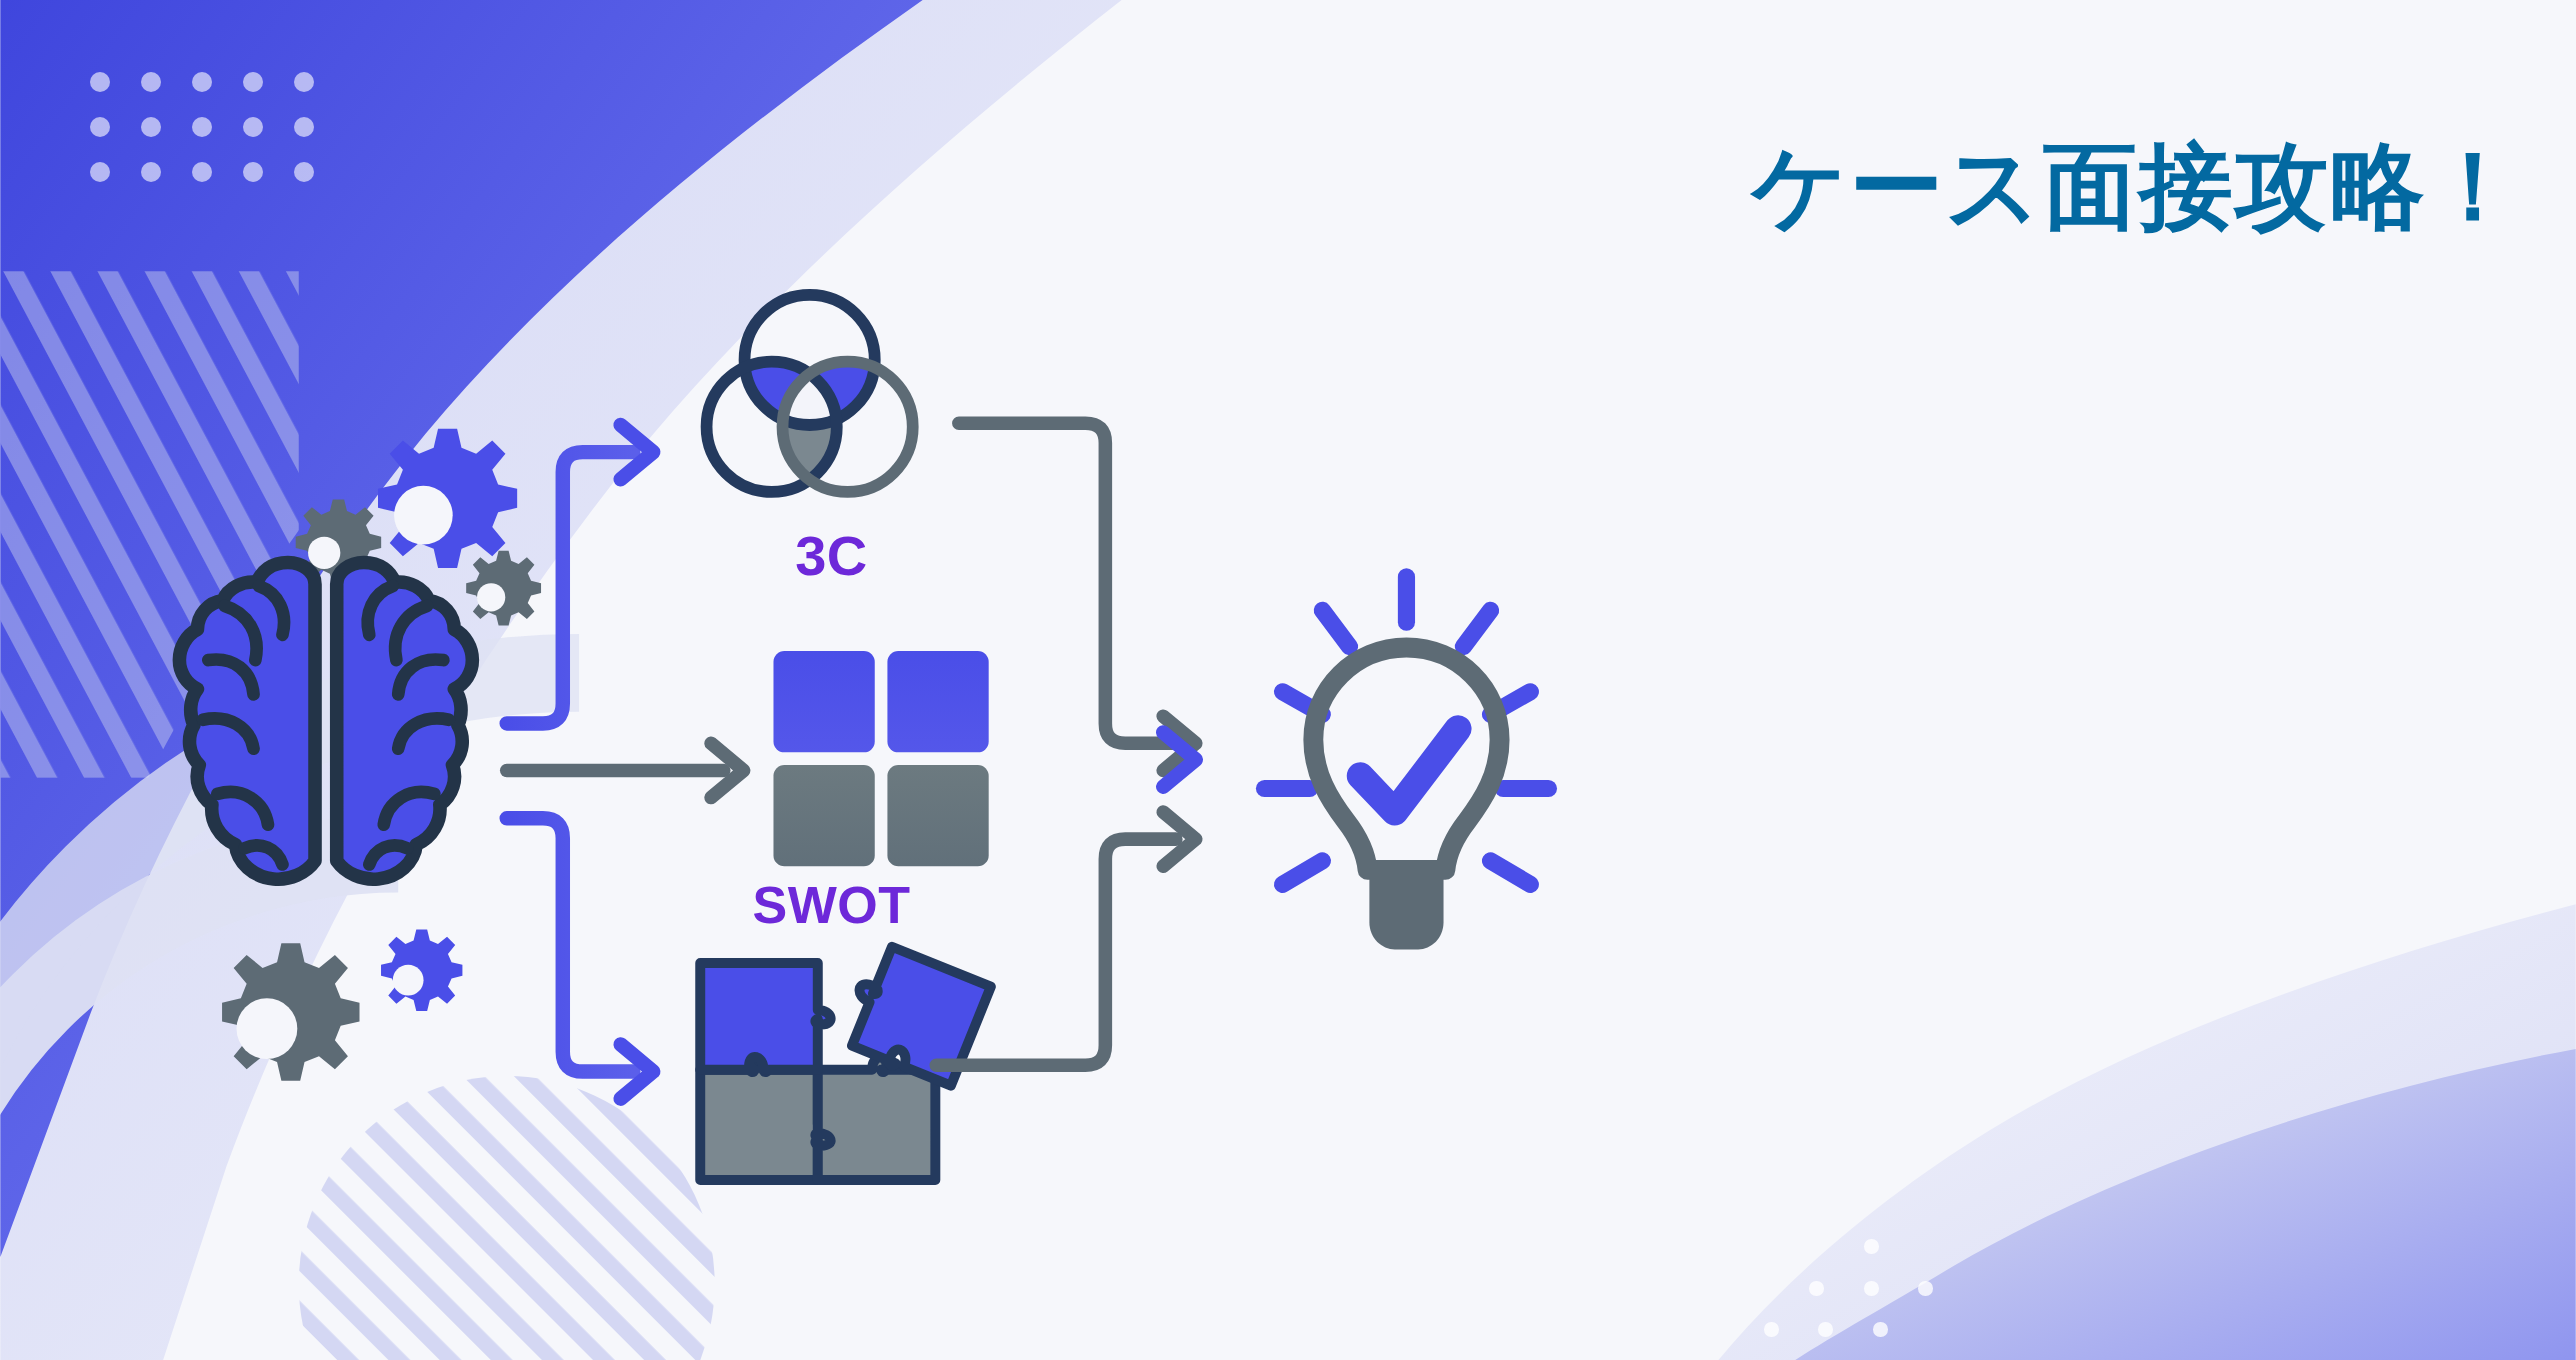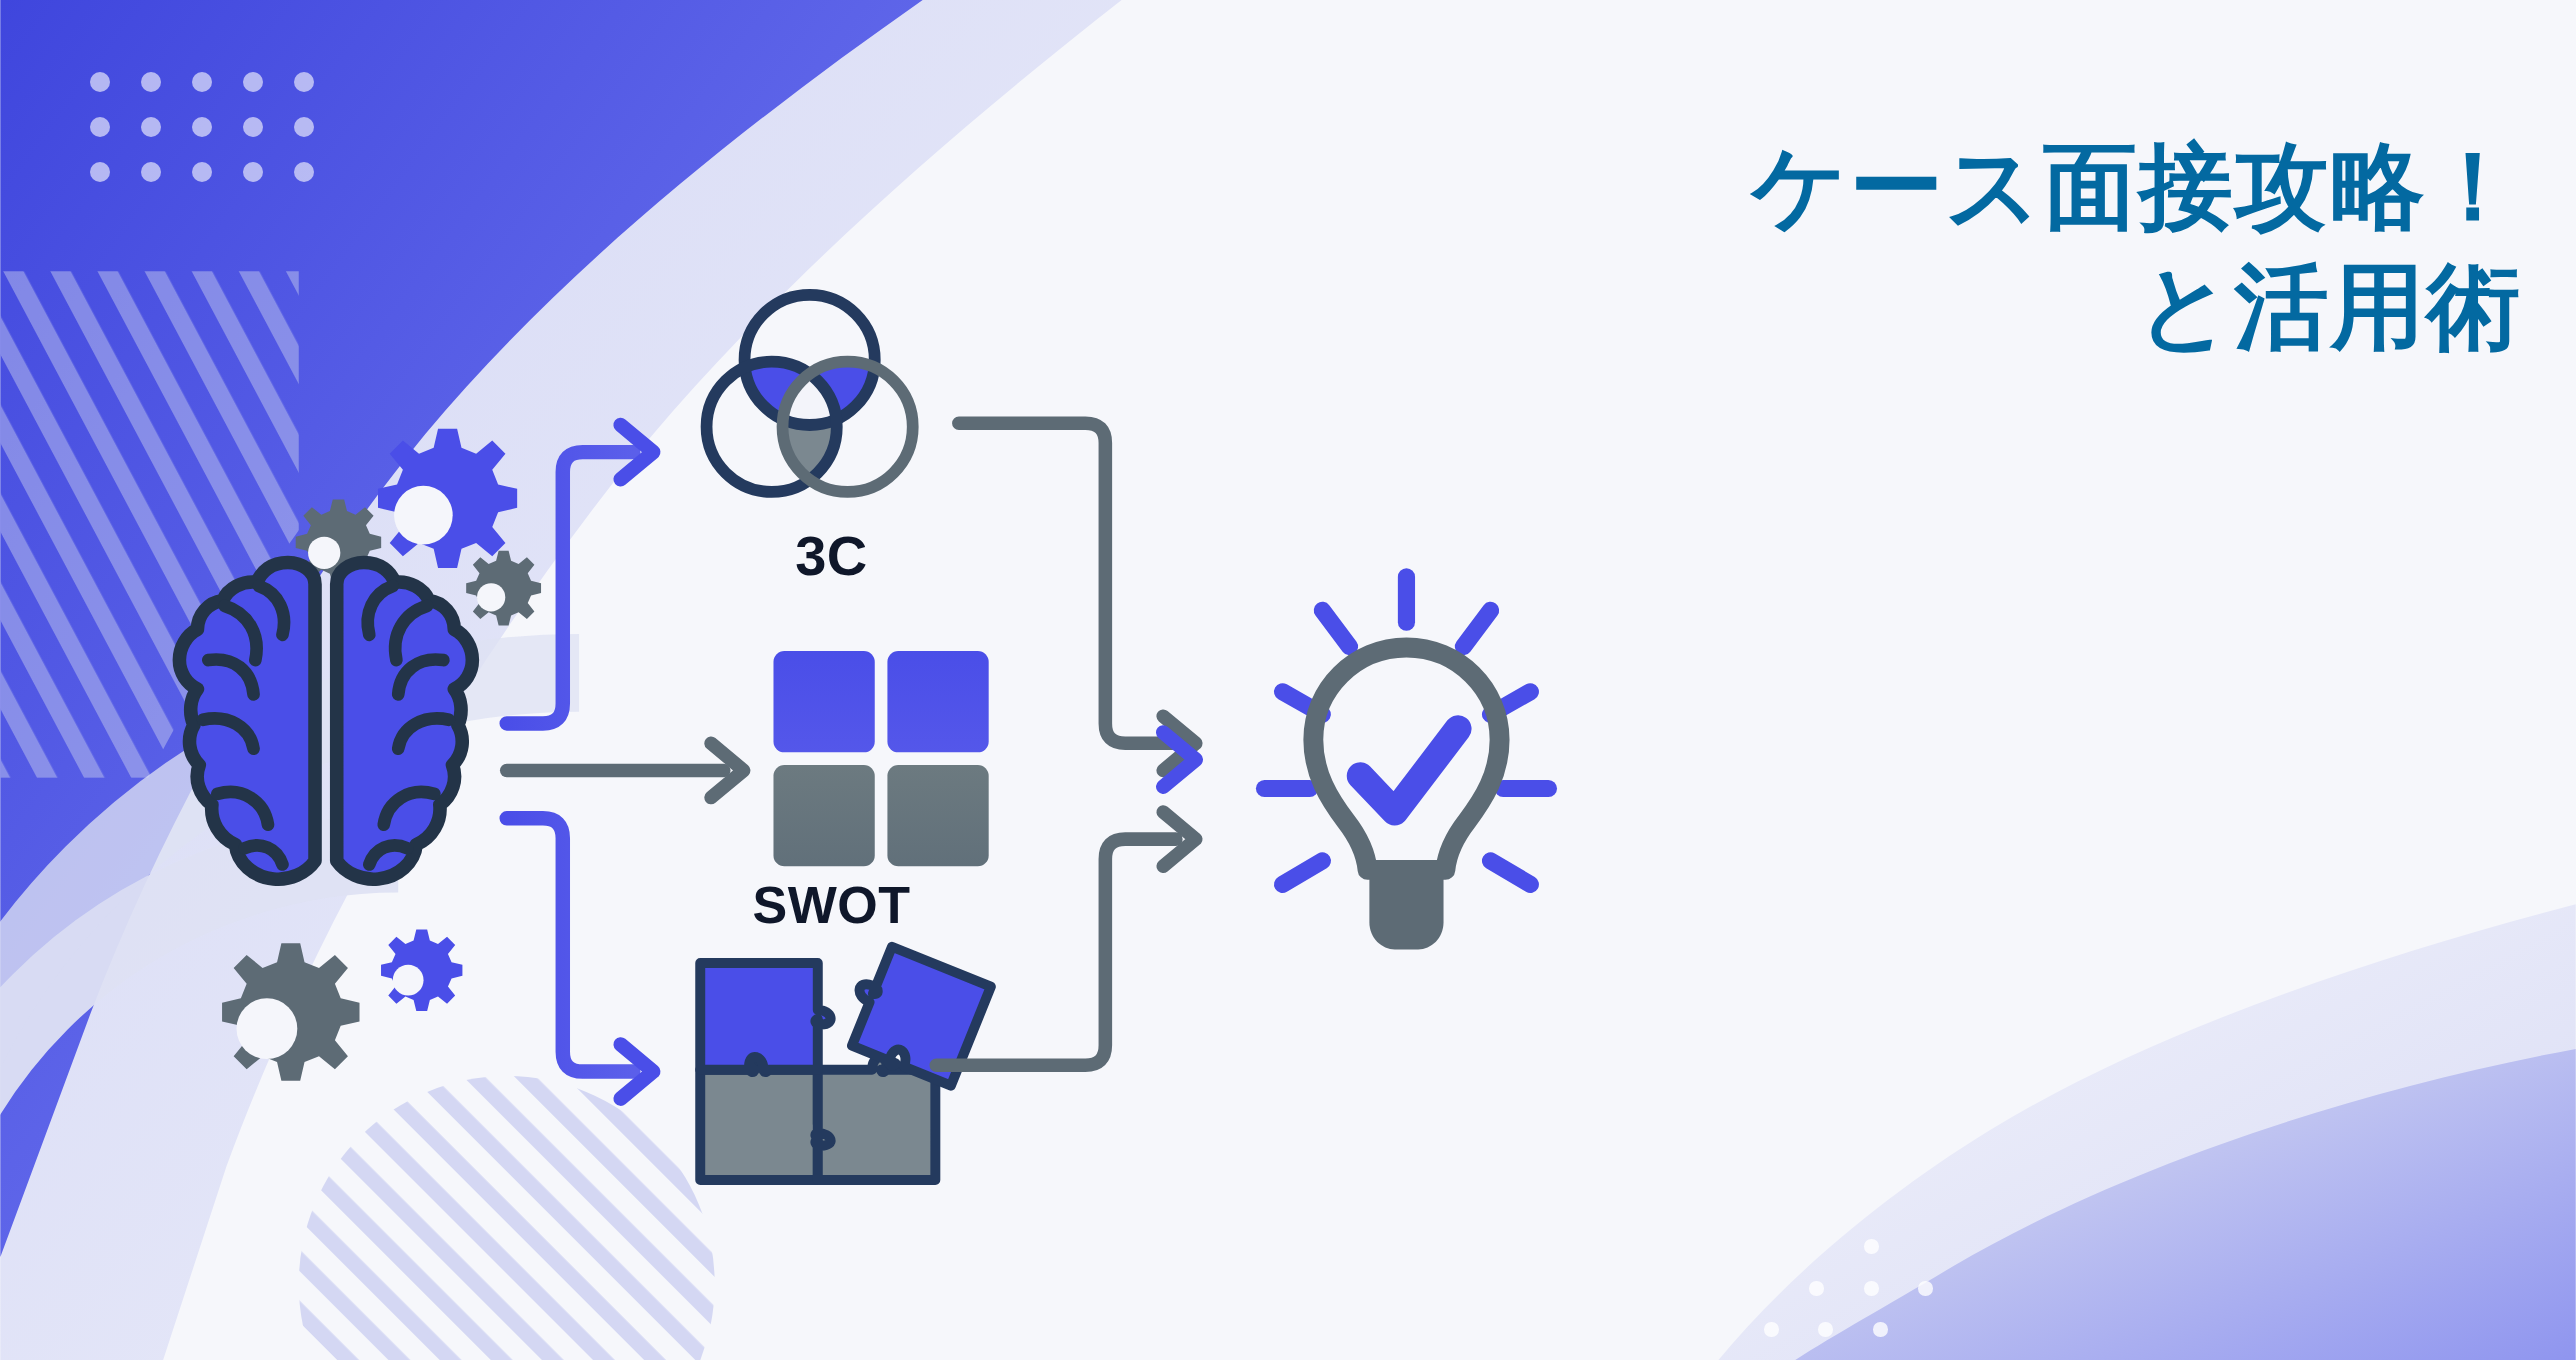--- a/index.html
+++ b/index.html
@@ -16,21 +16,21 @@
 
   .dot-grid-tl { position:absolute; left:90px; top:72px; display:grid;
                  grid-template-columns:repeat(5,51px); grid-template-rows:repeat(3,45px); }
   .dot-grid-tl i { width:20px; height:20px; border-radius:50%; background:rgba(255,255,255,.60); display:block; }
 
   .dot-grid-br { position:absolute; left:1755px; top:1239px; }
   .dot-grid-br i { position:absolute; width:14.5px; height:14.5px; border-radius:50%; background:rgba(255,255,255,.78); }
 
   
   .node-label {
-    position:absolute; color:#0f172a; font-weight:bold; letter-spacing:0.5px;
+    position:absolute; color:#6d28d9; font-weight:bold; letter-spacing:0.5px;
     text-align:center; white-space:nowrap;
   }
   #lbl-3c   { left:687px;  top:523px;  width:289px; font-size:56px; }
   #lbl-swot { left:687px;  top:867px;  width:289px; font-size:52px;margin-top:8px; }
   #lbl-4p   { left:669px;  top:1192px; width:289px; font-size:56px; }
 
   
   #title-block {
     position:absolute; right:54px; top:127px; width:1447px;
     text-align:right; color:#0369a1;
@@ -341,17 +341,16 @@
 
       <path d="M104,238 L142,278 L212,186" fill="none" stroke="#4a4ee8" stroke-width="30" stroke-linecap="round" stroke-linejoin="round"></path>
     </g>
   </svg>
 
   <div class="node-label" id="lbl-3c">3C</div>
   <div class="node-label" id="lbl-swot">SWOT</div>
 
   <div id="title-block">
     <span class="tline">ケース面接攻略！</span>
-    <span class="tline">と活用術</span>
   </div>
 
 </div>
 
 
 </body></html>

